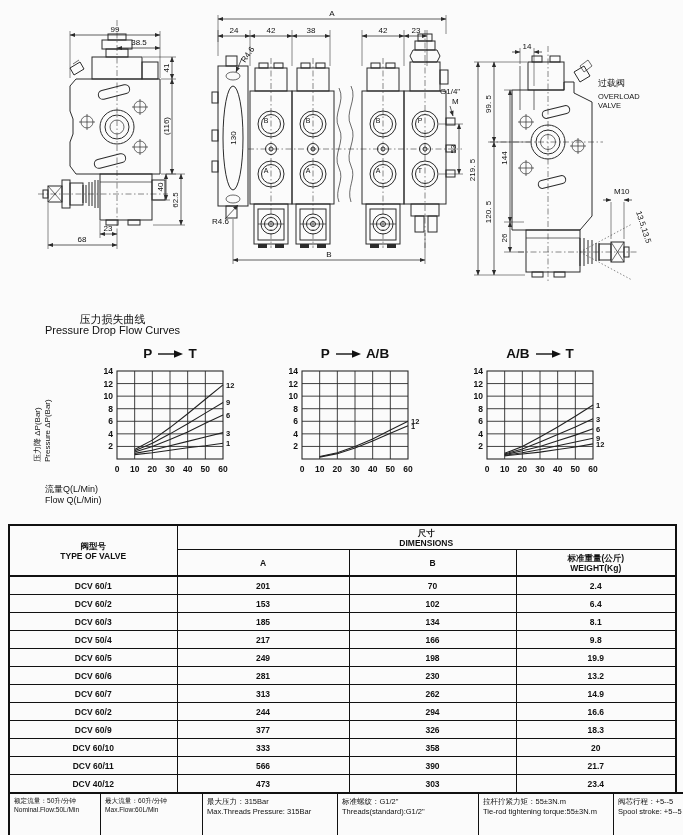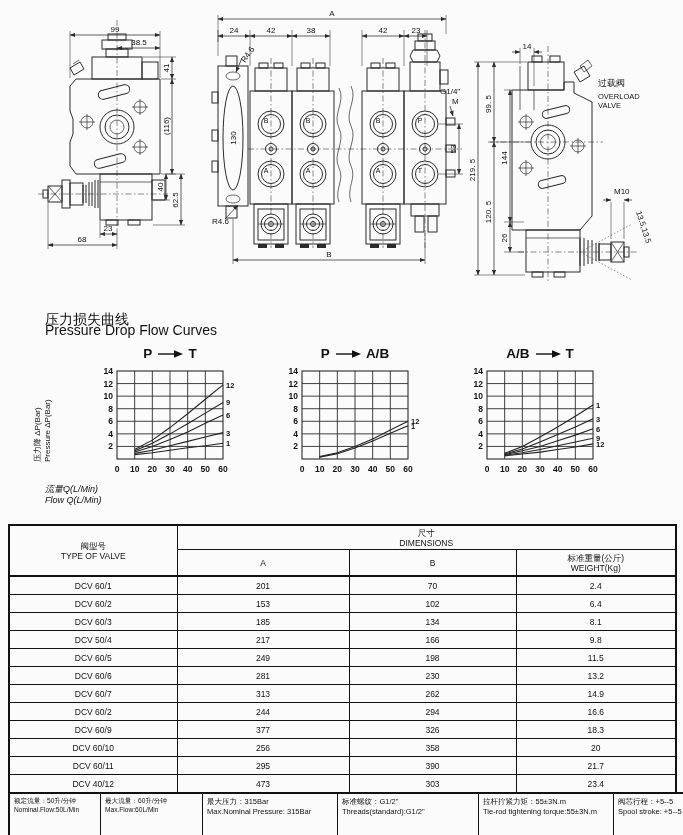--- a/index.html
+++ b/index.html
@@ -13,36 +13,36 @@
   .dim{stroke:#2b2b2b;stroke-width:.75;fill:none;}
   .ext{stroke:#2b2b2b;stroke-width:.55;fill:none;}
   .cl{stroke:#2b2b2b;stroke-width:.55;fill:none;stroke-dasharray:6 2.5 1.5 2.5;}
   .dot{stroke:#2b2b2b;stroke-width:.55;fill:none;stroke-dasharray:1.5 2;}
   text.dt{font:8px "Liberation Sans","DejaVu Sans",sans-serif;fill:#111;}
   text.pt{font:7px "Liberation Sans","DejaVu Sans",sans-serif;fill:#111;}
   text.cj{font:9px "Liberation Sans","DejaVu Sans",sans-serif;fill:#111;}
   text.sj{font:7.5px "Liberation Sans","DejaVu Sans",sans-serif;fill:#111;}
 
   
-  .sec-title{position:absolute;left:45px;top:314px;font-size:14px;line-height:11px;color:#111;}
+  .sec-title{position:absolute;left:45px;top:314px;font-size:11px;line-height:11px;color:#111;text-align:center;}
   .ctitle{position:absolute;top:346px;width:120px;text-align:center;font-size:13.5px;font-weight:bold;color:#111;display:flex;align-items:center;justify-content:center;gap:5px;}
   .ylab{position:absolute;left:33px;top:462px;transform:rotate(-90deg);transform-origin:top left;width:96px;font-size:8px;line-height:10px;color:#111;white-space:nowrap;}
-  .xlab{position:absolute;left:45px;top:484px;font-size:9px;line-height:11px;color:#111;font-style:italic;}
+  .xlab{position:absolute;left:45px;top:484px;font-size:9px;line-height:11px;color:#111;}
   .chart{position:absolute;top:366px;}
   .cg{stroke:#2b2b2b;stroke-width:.9;}
   .cb{stroke:#2b2b2b;stroke-width:1.1;fill:none;}
   .cv{stroke:#222;stroke-width:1.1;fill:none;}
   text.ctk{font:bold 8.5px "Liberation Sans","DejaVu Sans",sans-serif;fill:#111;}
   text.clb{font:bold 7.5px "Liberation Sans","DejaVu Sans",sans-serif;fill:#111;}
 
   
   #tablewrap{position:absolute;left:8px;top:524px;width:667px;}
   table{border-collapse:collapse;table-layout:fixed;width:667px;background:#fbfbfb;}
   .main-table{border:2px solid #111;}
-  .main-table th,.main-table td{border:1px solid #111;text-align:center;padding:0;font-size:8.5px;color:#111;font-weight:normal;}
+  .main-table th,.main-table td{border:1px solid #111;text-align:center;padding:0;font-size:8.5px;color:#111;font-weight:bold;}
   .main-table thead tr:first-child th{height:23px;}
   .main-table thead tr:last-child th{height:25px;}
   .main-table thead{border-bottom:2px solid #111;}
   .main-table tbody td{height:17px;}
   .hdr2{line-height:10px;}
   .specs-table{border:2px solid #111;margin-top:-2px;}
   .specs-table td{border:1.5px solid #111;vertical-align:top;padding:3px 2px 2px 4px;font-size:7.5px;line-height:9.5px;color:#111;text-align:left;height:48px;}
   .specs-table td.sm{font-size:6.6px;line-height:8.5px;}
 </style>
 </head>
@@ -583,21 +583,21 @@
           <tr>
             <td>DCV 50/4</td>
             <td>217</td>
             <td>166</td>
             <td>9.8</td>
           </tr>
           <tr>
             <td>DCV 60/5</td>
             <td>249</td>
             <td>198</td>
-            <td>11.5</td>
+            <td>19.9</td>
           </tr>
           <tr>
             <td>DCV 60/6</td>
             <td>281</td>
             <td>230</td>
             <td>13.2</td>
           </tr>
           <tr>
             <td>DCV 60/7</td>
             <td>313</td>
@@ -611,27 +611,27 @@
             <td>16.6</td>
           </tr>
           <tr>
             <td>DCV 60/9</td>
             <td>377</td>
             <td>326</td>
             <td>18.3</td>
           </tr>
           <tr>
             <td>DCV 60/10</td>
-            <td>256</td>
+            <td>333</td>
             <td>358</td>
             <td>20</td>
           </tr>
           <tr>
             <td>DCV 60/11</td>
-            <td>295</td>
+            <td>566</td>
             <td>390</td>
             <td>21.7</td>
           </tr>
           <tr>
             <td>DCV 40/12</td>
             <td>473</td>
             <td>303</td>
             <td>23.4</td>
           </tr>
         </tbody>
@@ -642,21 +642,21 @@
             <td class="sm" style="width: 84px;">
               <div>额定流量：50升/分钟</div>
               <div>Nominal.Flow:50L/Min</div>
             </td>
             <td class="sm" style="width: 95px;">
               <div>最大流量：60升/分钟</div>
               <div>Max.Flow:60L/Min</div>
             </td>
             <td style="width: 128px;">
               <div>最大压力：315Bar</div>
-              <div>Max.Nominal Pressure: 315Bar</div>
+              <div>Max.Threads Pressure: 315Bar</div>
             </td>
             <td style="width: 134px;">
               <div>标准螺纹：G1/2"</div>
               <div>Threads(standard):G1/2"</div>
             </td>
             <td style="width: 128px;">
               <div>拉杆拧紧力矩：55±3N.m</div>
               <div>Tie-rod tightening torque:55±3N.m</div>
             </td>
             <td style="width: 98px;">

